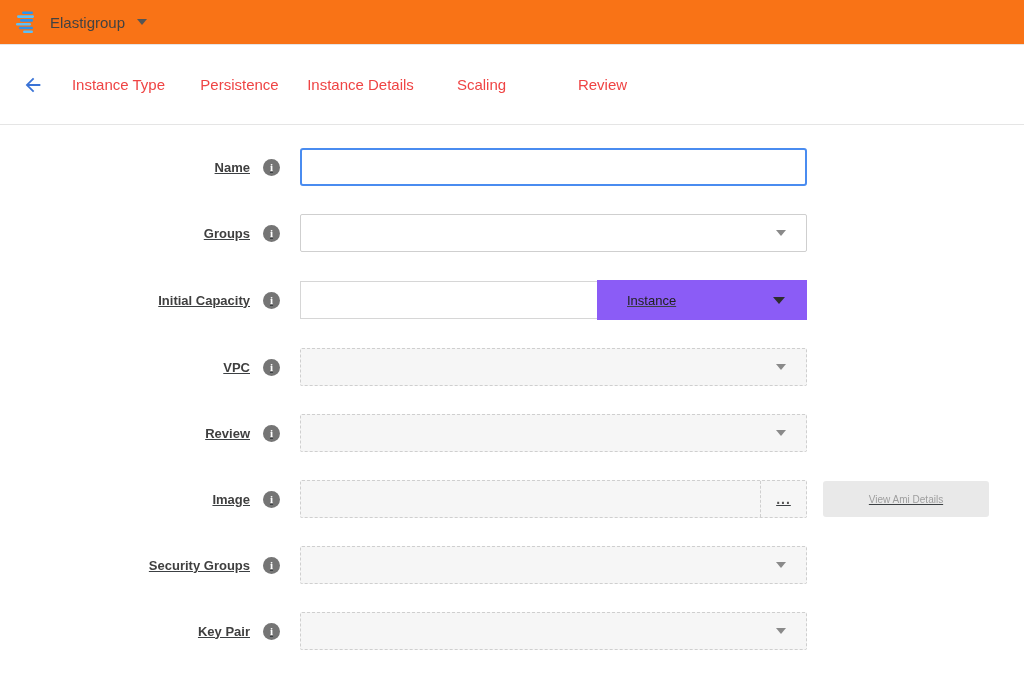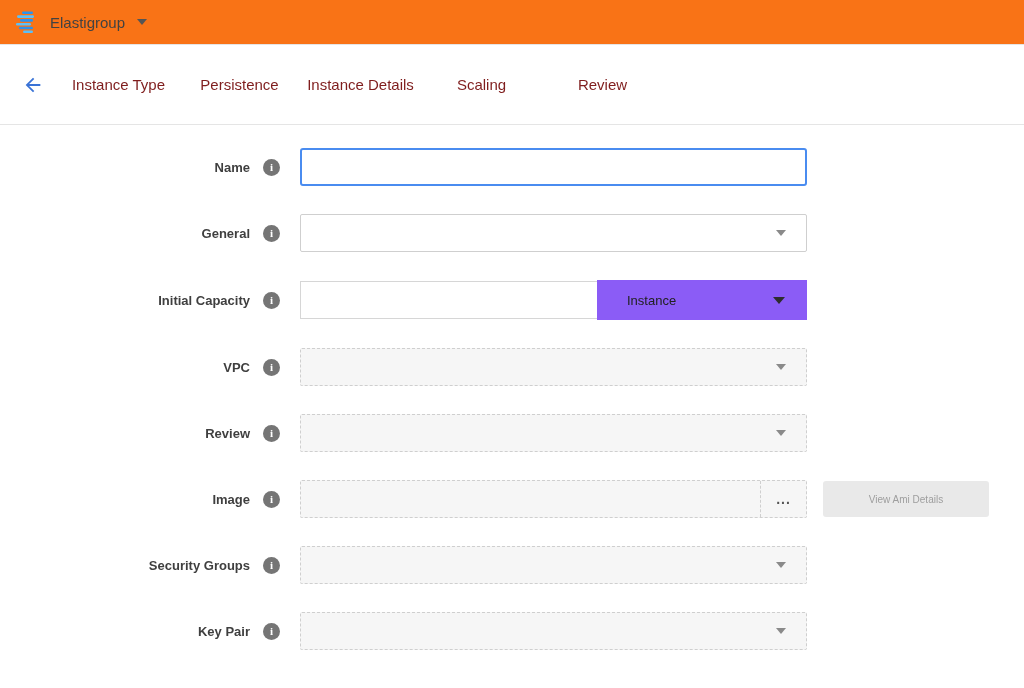--- a/index.html
+++ b/index.html
@@ -24,28 +24,28 @@
   }
 
   
   .wizard-nav {
     height:80px; display:flex; align-items:center;
     padding-left:22px; border-bottom:1px solid #e5e5e5; background:#fff;
   }
   .back-btn { width:24px; height:24px; margin-right:12px; cursor:pointer; display:flex; align-items:center; }
   .tabs { display:flex; }
   .tab {
-    min-width:121px; text-align:center; font-size:15px; color:#7f1d1d;
+    min-width:121px; text-align:center; font-size:15px; color:#ef4444;
     cursor:pointer; white-space:nowrap; padding:6px 4px;
   }
   .tab.active { color:var(--active-tab, #64b8f0); }
 
   
   .form-area { padding-top:23px; }
-  .row { display:flex; align-items:center; margin-bottom:28px; }
+  .row { display:flex; align-items:center; margin-bottom:28px;text-decoration:underline; }
   .label-wrap {
     width:300px; display:flex; align-items:center; justify-content:flex-end;
     gap:13px; padding-right:20px;
   }
   .field-label { font-size:13px; font-weight:bold; color:#3f3f3f; white-space:nowrap; }
   .info-badge {
     width:17px; height:17px; border-radius:50%;
     background:var(--info-icon,#757575); color:#fff; flex:0 0 17px;
     display:flex; align-items:center; justify-content:center;
     font-size:11px; font-weight:bold; font-family:"Liberation Serif", serif;
@@ -146,21 +146,21 @@
           <span>i</span>
         </span>
     </div>
     <div class="field-wrap">
       <input class="text-input focused" type="text" value="" style="">
     </div>
   </div>
 
   <div class="row">
     <div class="label-wrap">
-      <label class="field-label">General</label>
+      <label class="field-label">Groups</label>
       <span class="info-badge">
           <span>i</span>
         </span>
     </div>
     <div class="field-wrap">
       <div class="select-box">
         <span class="caret"></span>
       </div>
     </div>
   </div>

